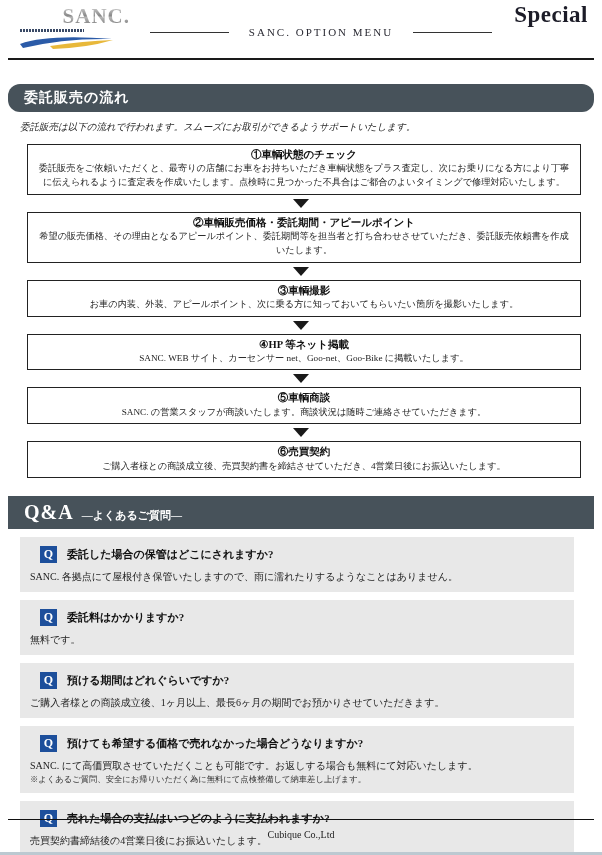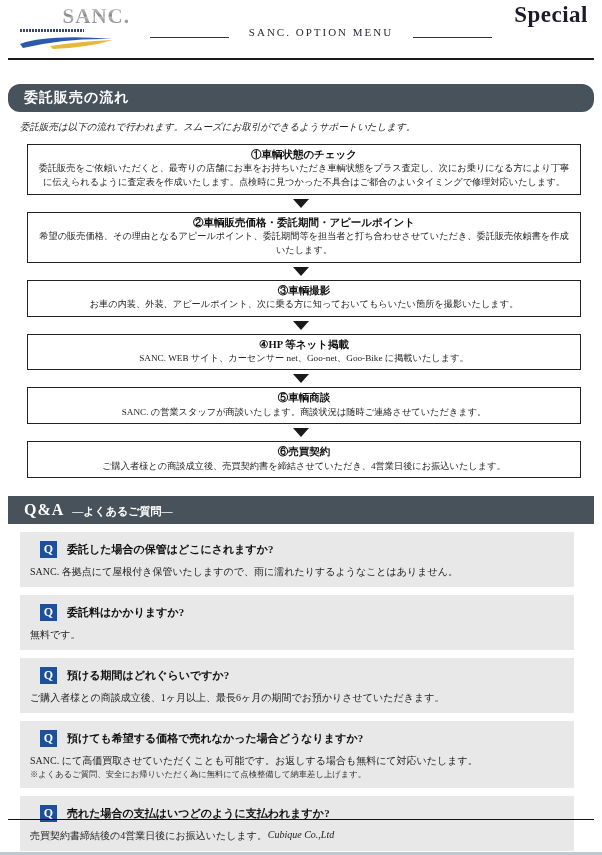--- a/index.html
+++ b/index.html
@@ -20,39 +20,39 @@
     font-weight:bold;font-size:21px;letter-spacing:1px;
     background:linear-gradient(180deg,#d8d8d8 0%,#8a8a8a 45%,#b5b5b5 55%,#6f6f6f 100%);
     -webkit-background-clip:text;background-clip:text;color:transparent;
     line-height:1;display:inline-block;
   }
   .logo-tagline{width:64px;height:3px;margin-top:2px;
     background:repeating-linear-gradient(90deg,#3a4a66 0 2px,#ffffff 2px 3px);}
   .logo-swoosh{display:block;margin-top:3px;}
   .header-center{
     position:absolute;left:150px;right:110px;top:26px;
-    display:flex;align-items:flex-end;gap:20px;
+    display:flex;align-items:center;gap:20px;
   }
   .header-line{flex:1;height:0;border-top:1px solid #333;}
   .header-center-label{
     font-size:11px;letter-spacing:2px;color:#2a2a33;white-space:nowrap;
   }
   .header-special{
     position:absolute;right:14px;top:2px;
     font-size:23px;font-weight:bold;color:#1c1c28;letter-spacing:0.5px;
   }
   .header-rule{margin:0 8px;border-bottom:2px solid #1a1a1a;}
   
   .section-bar{
     margin:0 8px;background:#47525a;color:#ffffff;
     padding:5px 16px;font-weight:bold;
   }
   .flow-bar{font-size:14px;letter-spacing:1px;margin-top:24px;border-radius:12px;}
   .qa-bar{font-size:12px;margin-top:18px;display:flex;align-items:baseline;gap:8px;}
-  .qa-bar-main{font-size:16px;letter-spacing:1px;}
+  .qa-bar-main{font-size:20px;letter-spacing:1px;}
   .qa-bar-sub{font-size:11px;}
   
   .flow-intro{margin:9px 20px 10px 20px;font-size:9.5px;color:#222;font-style:italic;}
   .step-box{
     margin:0 21px 0 27px;border:1px solid #222;
     text-align:center;padding:3px 8px 4px 8px;background:#fff;
   }
   .step-title{font-size:10.5px;font-weight:bold;color:#111;line-height:1.35;}
   .step-body{font-size:9.2px;color:#222;line-height:1.5;}
   .flow-arrow{
@@ -68,21 +68,21 @@
   .qa-q-row{display:flex;align-items:center;gap:10px;margin-left:10px;}
   .q-badge{
     width:17px;height:17px;background:#1d4f9b;color:#ffffff;
     font-weight:bold;font-size:12px;line-height:17px;text-align:center;
     flex:0 0 17px;
   }
   .q-text{font-size:11px;font-weight:bold;color:#111;}
   .qa-answer{font-size:10px;color:#222;margin-top:6px;line-height:1.5;}
   .qa-note{font-size:8.3px;color:#333;margin-top:1px;}
   
-  .footer{position:absolute;left:0;right:0;bottom:12px;font-style:italic;}
+  .footer{position:absolute;left:0;right:0;bottom:12px;}
   .footer-rule{margin:0 8px;border-top:1.5px solid #111;}
   .footer-company{text-align:center;font-size:10px;color:#222;padding-top:9px;}
 </style>
 </head>
 <body>
 
 <div class="page">
 
   <div class="header">
     <div class="logo">

